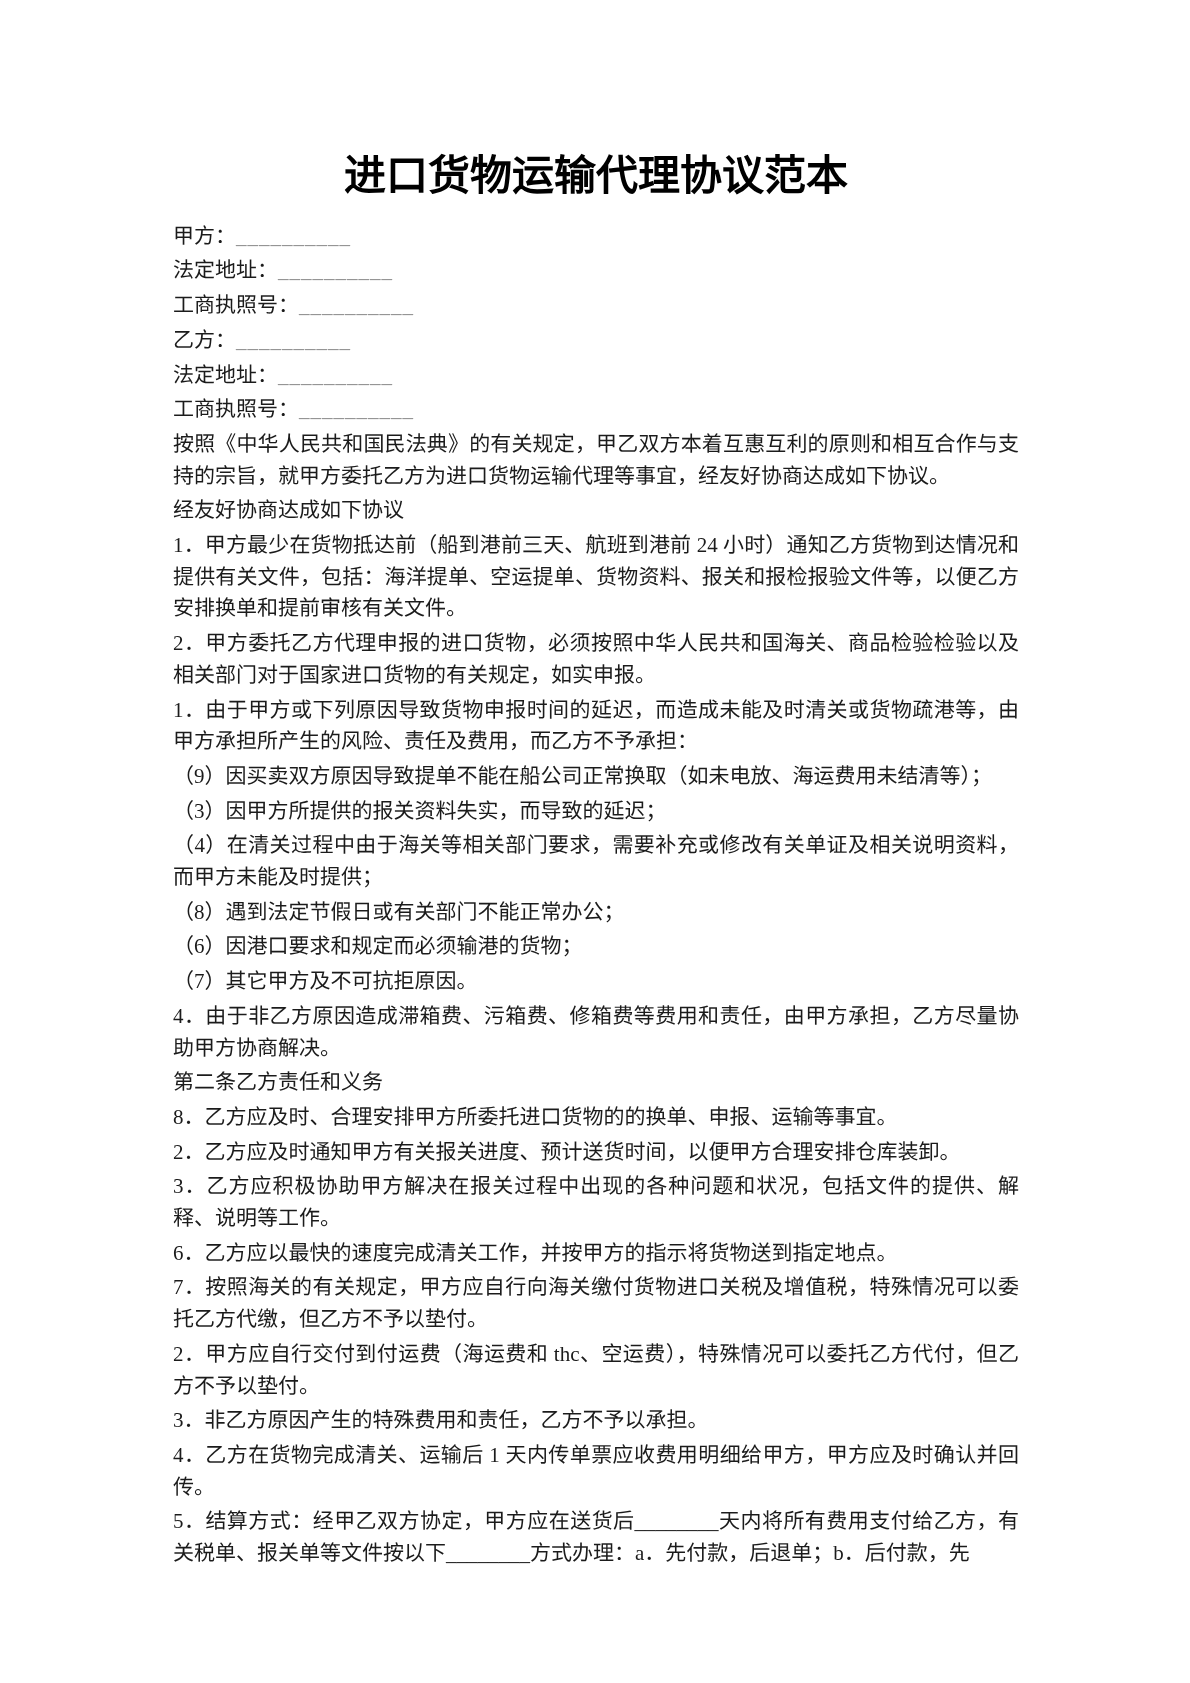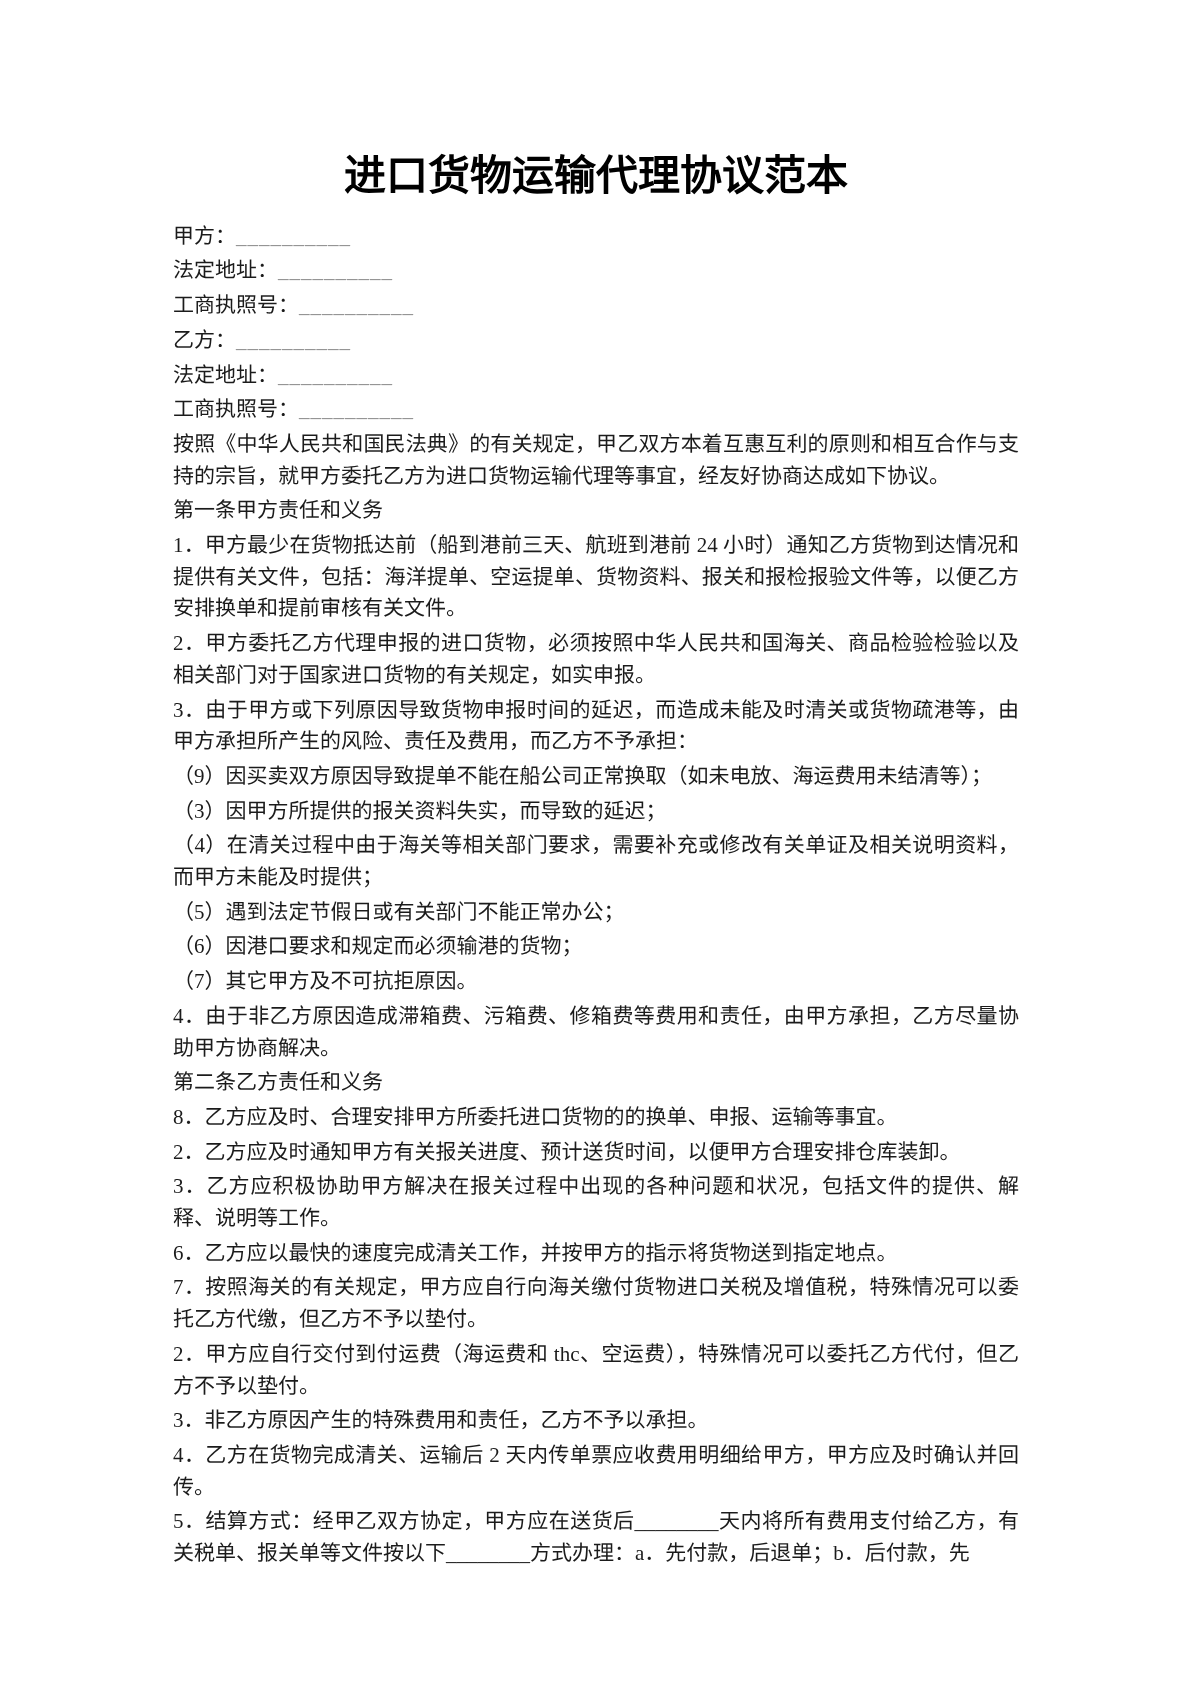--- a/index.html
+++ b/index.html
@@ -63,37 +63,37 @@
   </p>
   <p class="line field">
     <span>法定地址：</span><span class="blank">__________</span>
   </p>
   <p class="line field">
     <span>工商执照号：</span><span class="blank">__________</span>
   </p>
 
   <p class="line">按照《中华人民共和国民法典》的有关规定，甲乙双方本着互惠互利的原则和相互合作与支持的宗旨，就甲方委托乙方为进口货物运输代理等事宜，经友好协商达成如下协议。</p>
 
-  <p class="line heading">第一条甲方责任和义务</p>
+  <p class="line heading">经友好协商达成如下协议</p>
   <p class="line">1．甲方最少在货物抵达前（船到港前三天、航班到港前 24 小时）通知乙方货物到达情况和提供有关文件，包括：海洋提单、空运提单、货物资料、报关和报检报验文件等，以便乙方安排换单和提前审核有关文件。</p>
   <p class="line">2．甲方委托乙方代理申报的进口货物，必须按照中华人民共和国海关、商品检验检验以及相关部门对于国家进口货物的有关规定，如实申报。</p>
-  <p class="line">3．由于甲方或下列原因导致货物申报时间的延迟，而造成未能及时清关或货物疏港等，由甲方承担所产生的风险、责任及费用，而乙方不予承担：</p>
+  <p class="line">1．由于甲方或下列原因导致货物申报时间的延迟，而造成未能及时清关或货物疏港等，由甲方承担所产生的风险、责任及费用，而乙方不予承担：</p>
   <p class="line">（9）因买卖双方原因导致提单不能在船公司正常换取（如未电放、海运费用未结清等）；</p>
   <p class="line">（3）因甲方所提供的报关资料失实，而导致的延迟；</p>
   <p class="line">（4）在清关过程中由于海关等相关部门要求，需要补充或修改有关单证及相关说明资料，而甲方未能及时提供；</p>
-  <p class="line">（5）遇到法定节假日或有关部门不能正常办公；</p>
+  <p class="line">（8）遇到法定节假日或有关部门不能正常办公；</p>
   <p class="line">（6）因港口要求和规定而必须输港的货物；</p>
   <p class="line">（7）其它甲方及不可抗拒原因。</p>
   <p class="line">4．由于非乙方原因造成滞箱费、污箱费、修箱费等费用和责任，由甲方承担，乙方尽量协助甲方协商解决。</p>
 
   <p class="line heading">第二条乙方责任和义务</p>
   <p class="line">8．乙方应及时、合理安排甲方所委托进口货物的的换单、申报、运输等事宜。</p>
   <p class="line">2．乙方应及时通知甲方有关报关进度、预计送货时间，以便甲方合理安排仓库装卸。</p>
   <p class="line">3．乙方应积极协助甲方解决在报关过程中出现的各种问题和状况，包括文件的提供、解释、说明等工作。</p>
   <p class="line">6．乙方应以最快的速度完成清关工作，并按甲方的指示将货物送到指定地点。</p>
 
   <p class="line">7．按照海关的有关规定，甲方应自行向海关缴付货物进口关税及增值税，特殊情况可以委托乙方代缴，但乙方不予以垫付。</p>
   <p class="line">2．甲方应自行交付到付运费（海运费和 thc、空运费），特殊情况可以委托乙方代付，但乙方不予以垫付。</p>
   <p class="line">3．非乙方原因产生的特殊费用和责任，乙方不予以承担。</p>
-  <p class="line">4．乙方在货物完成清关、运输后 2 天内传单票应收费用明细给甲方，甲方应及时确认并回传。</p>
+  <p class="line">4．乙方在货物完成清关、运输后 1 天内传单票应收费用明细给甲方，甲方应及时确认并回传。</p>
   <p class="line">5．结算方式：经甲乙双方协定，甲方应在送货后________天内将所有费用支付给乙方，有关税单、报关单等文件按以下________方式办理：a．先付款，后退单；b．后付款，先</p>
 
 </div>
 
 </body></html>

